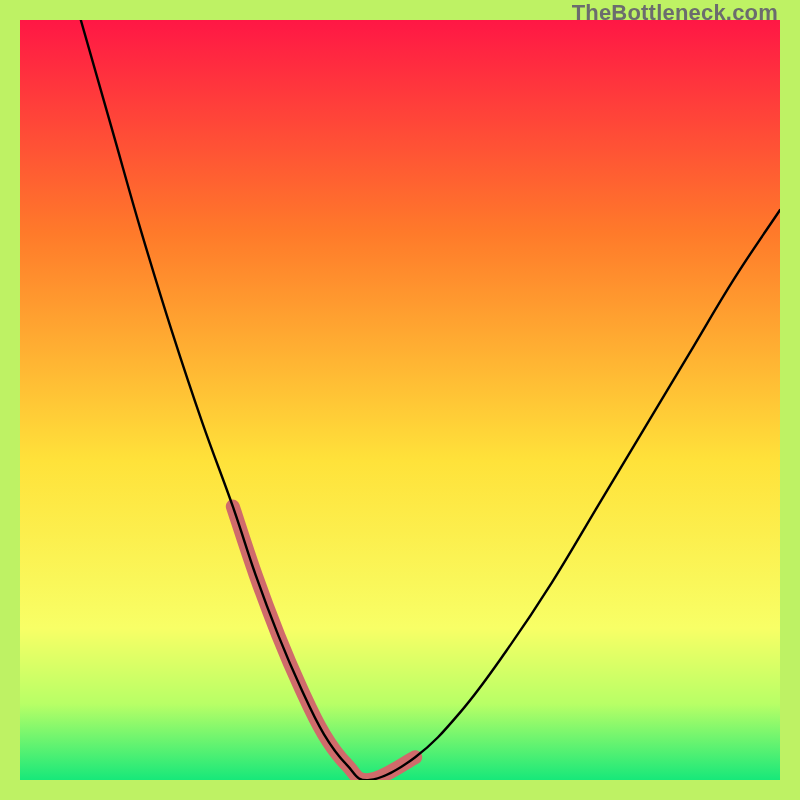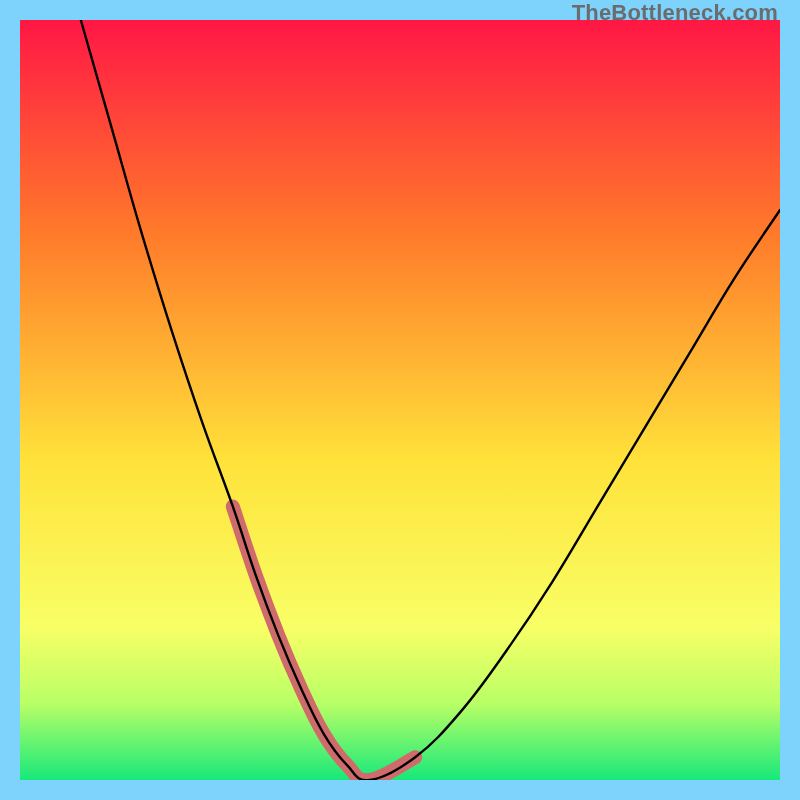--- a/index.html
+++ b/index.html
@@ -9,21 +9,21 @@
     height: 800px;
     background: #000;
     overflow: hidden;
   }
   .frame {
     position: absolute;
     left: 0;
     top: 0;
     width: 800px;
     height: 800px;
-    background: #7dd3fc;
+    background: #bef264;
   }
   .plot {
     position: absolute;
     left: 20px;
     top: 20px;
     width: 760px;
     height: 760px;
     overflow: hidden;
   }
   .watermark {

